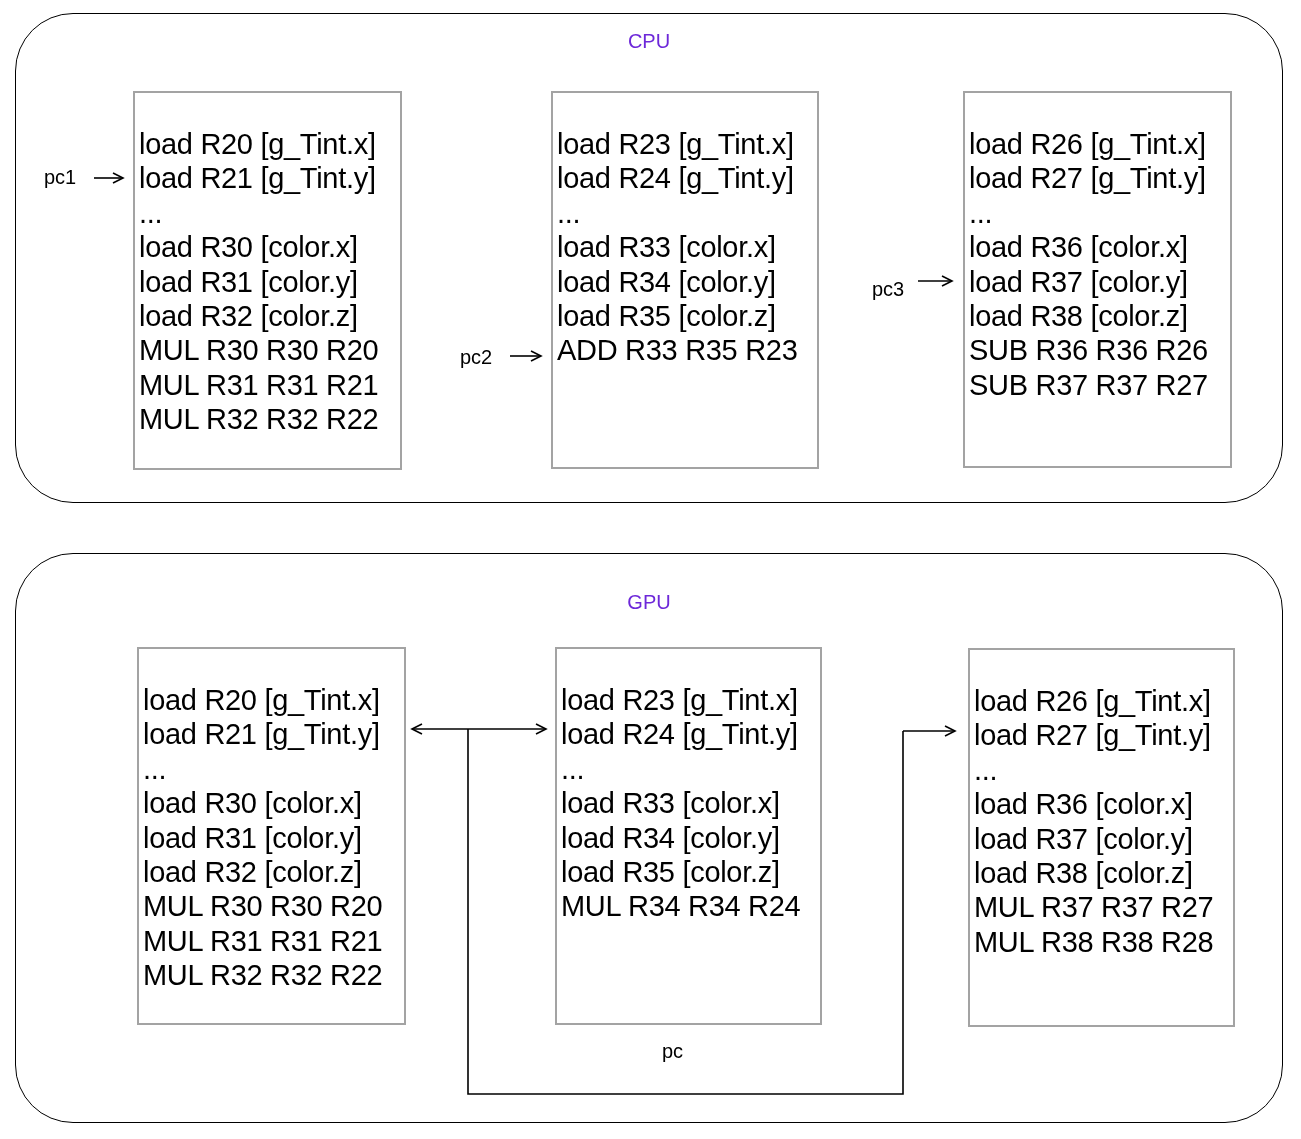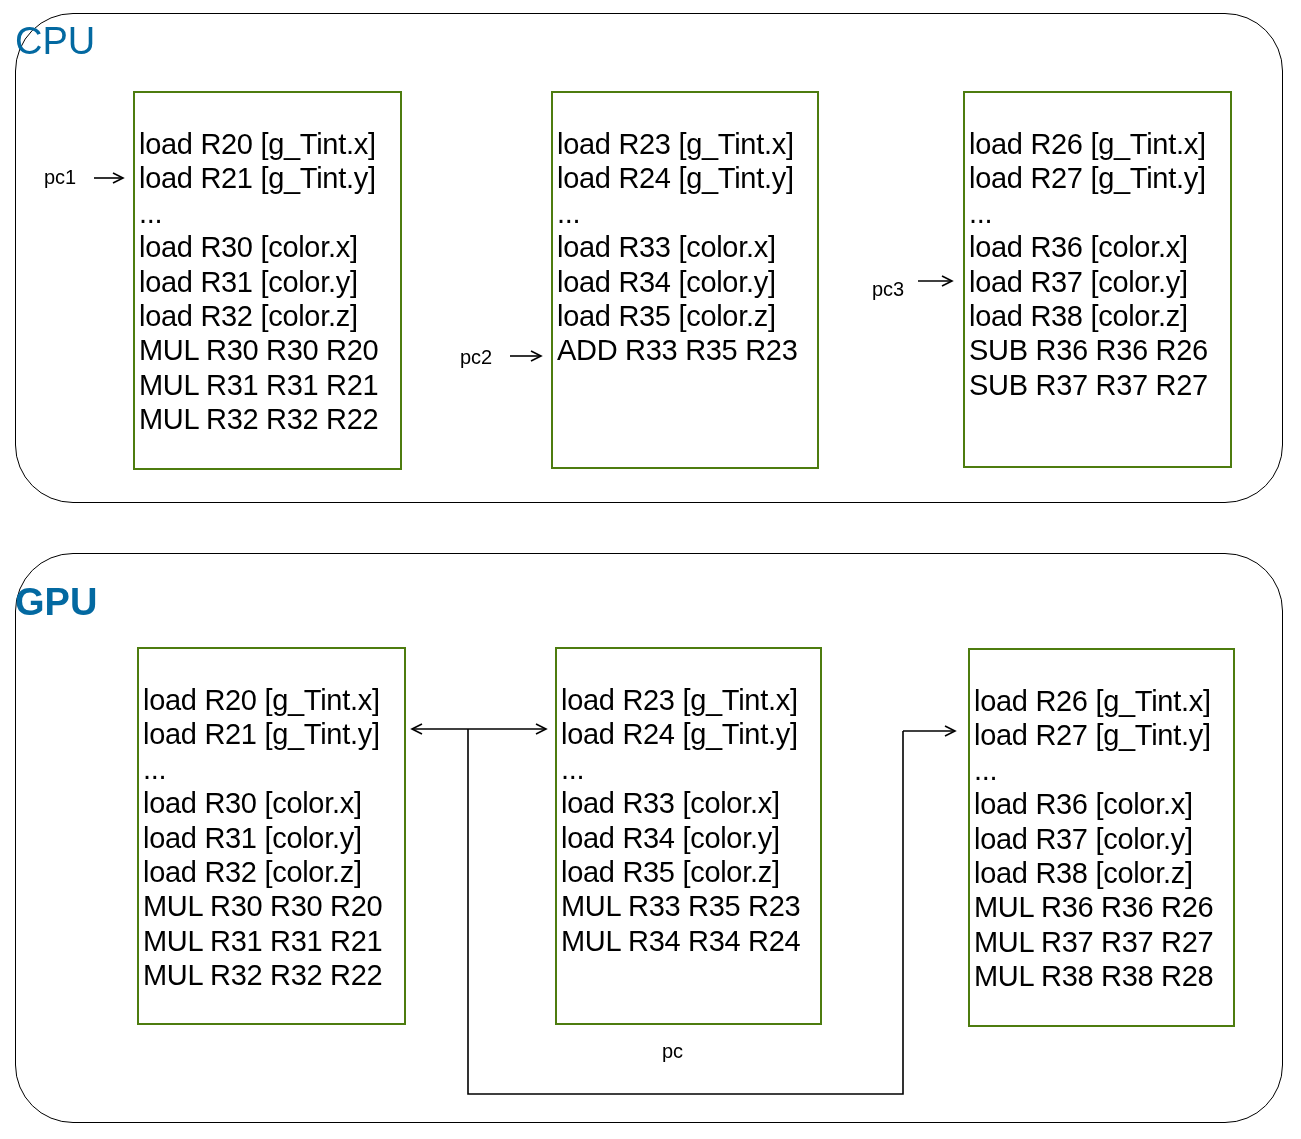--- a/index.html
+++ b/index.html
@@ -15,30 +15,31 @@
     position: absolute;
     border: 1.5px solid #000000;
     border-radius: 58px;
     background: transparent;
   }
   #cpu-container { left: 15px; top: 13px;  width: 1268px; height: 490px; }
   #gpu-container { left: 15px; top: 553px; width: 1268px; height: 570px; }
   .section-title {
     position: absolute;
     width: 1268px; left: 15px;
-    font-size: 38px;
+    text-align: center;
+    font-size: 20px;
     line-height: 32px;
-    color: #0369a1;
+    color: #6d28d9;
     white-space: nowrap;
   }
   #cpu-title { top: 25px; }
-  #gpu-title { top: 586px; font-weight: bold; }
+  #gpu-title { top: 586px; }
   .code-box {
     position: absolute;
-    border: 2px solid #4d7c0f;
+    border: 2px solid #a3a3a3;
     background: #ffffff;
     padding: 34px 2px 0 4px;
   }
   .code-line {
     font-size: 29px;
     line-height: 34.4px;
     white-space: nowrap;
     letter-spacing: -0.3px;
   }
   .pc-label {
@@ -118,32 +119,30 @@
   <div class="code-line">MUL R32 R32 R22</div>
 </div>
 
 <div class="code-box" style="left:555px; top:647px; width:267px; height:378px;">
   <div class="code-line">load R23 [g_Tint.x]</div>
   <div class="code-line">load R24 [g_Tint.y]</div>
   <div class="code-line">...</div>
   <div class="code-line">load R33 [color.x]</div>
   <div class="code-line">load R34 [color.y]</div>
   <div class="code-line">load R35 [color.z]</div>
-  <div class="code-line">MUL R33 R35 R23</div>
   <div class="code-line">MUL R34 R34 R24</div>
 </div>
 
 <div class="code-box" style="left:968px; top:648px; width:267px; height:379px;">
   <div class="code-line">load R26 [g_Tint.x]</div>
   <div class="code-line">load R27 [g_Tint.y]</div>
   <div class="code-line">...</div>
   <div class="code-line">load R36 [color.x]</div>
   <div class="code-line">load R37 [color.y]</div>
   <div class="code-line">load R38 [color.z]</div>
-  <div class="code-line">MUL R36 R36 R26</div>
   <div class="code-line">MUL R37 R37 R27</div>
   <div class="code-line">MUL R38 R38 R28</div>
 </div>
 
 <svg id="connector-layer" viewBox="0 0 1301 1139" xmlns="http://www.w3.org/2000/svg">
   <defs>
     <marker id="arrowOpen" viewBox="0 0 14 14" refX="11" refY="7" markerWidth="14" markerHeight="14" markerUnits="userSpaceOnUse" orient="auto-start-reverse">
       <path d="M2 2 L12 7 L2 12" fill="none" stroke="#000000" stroke-width="1.6"></path>
     </marker>
   </defs>

